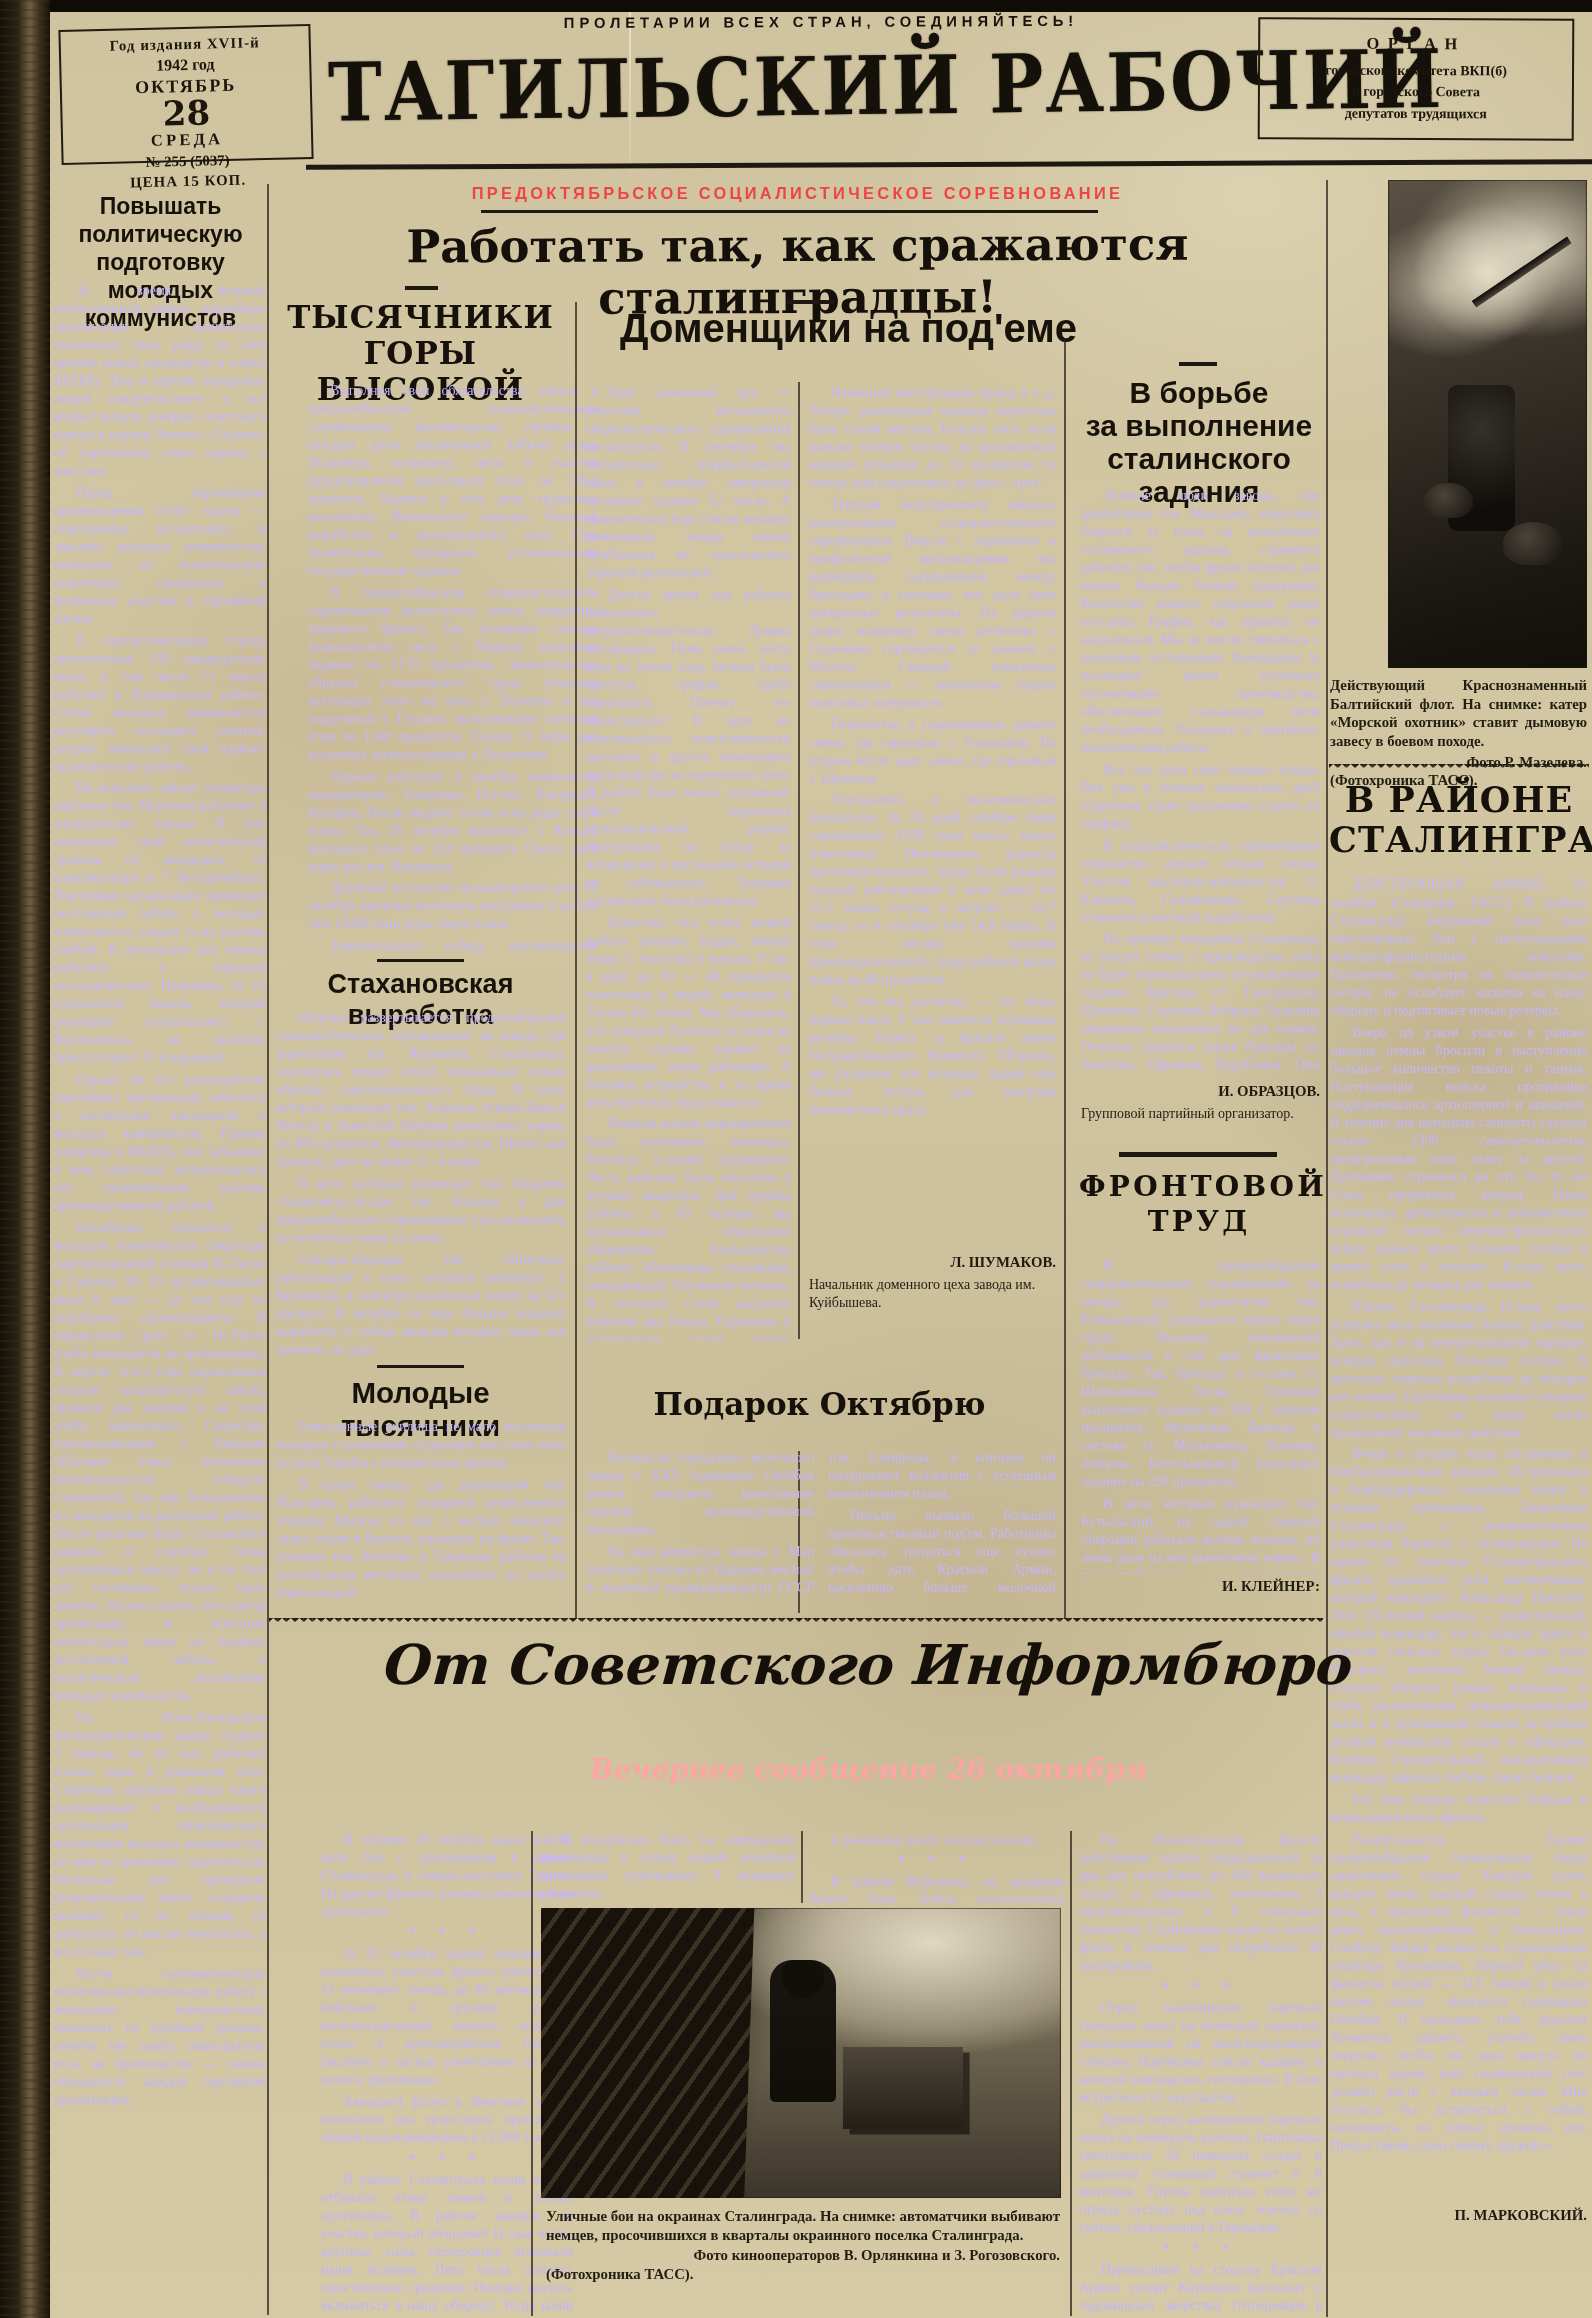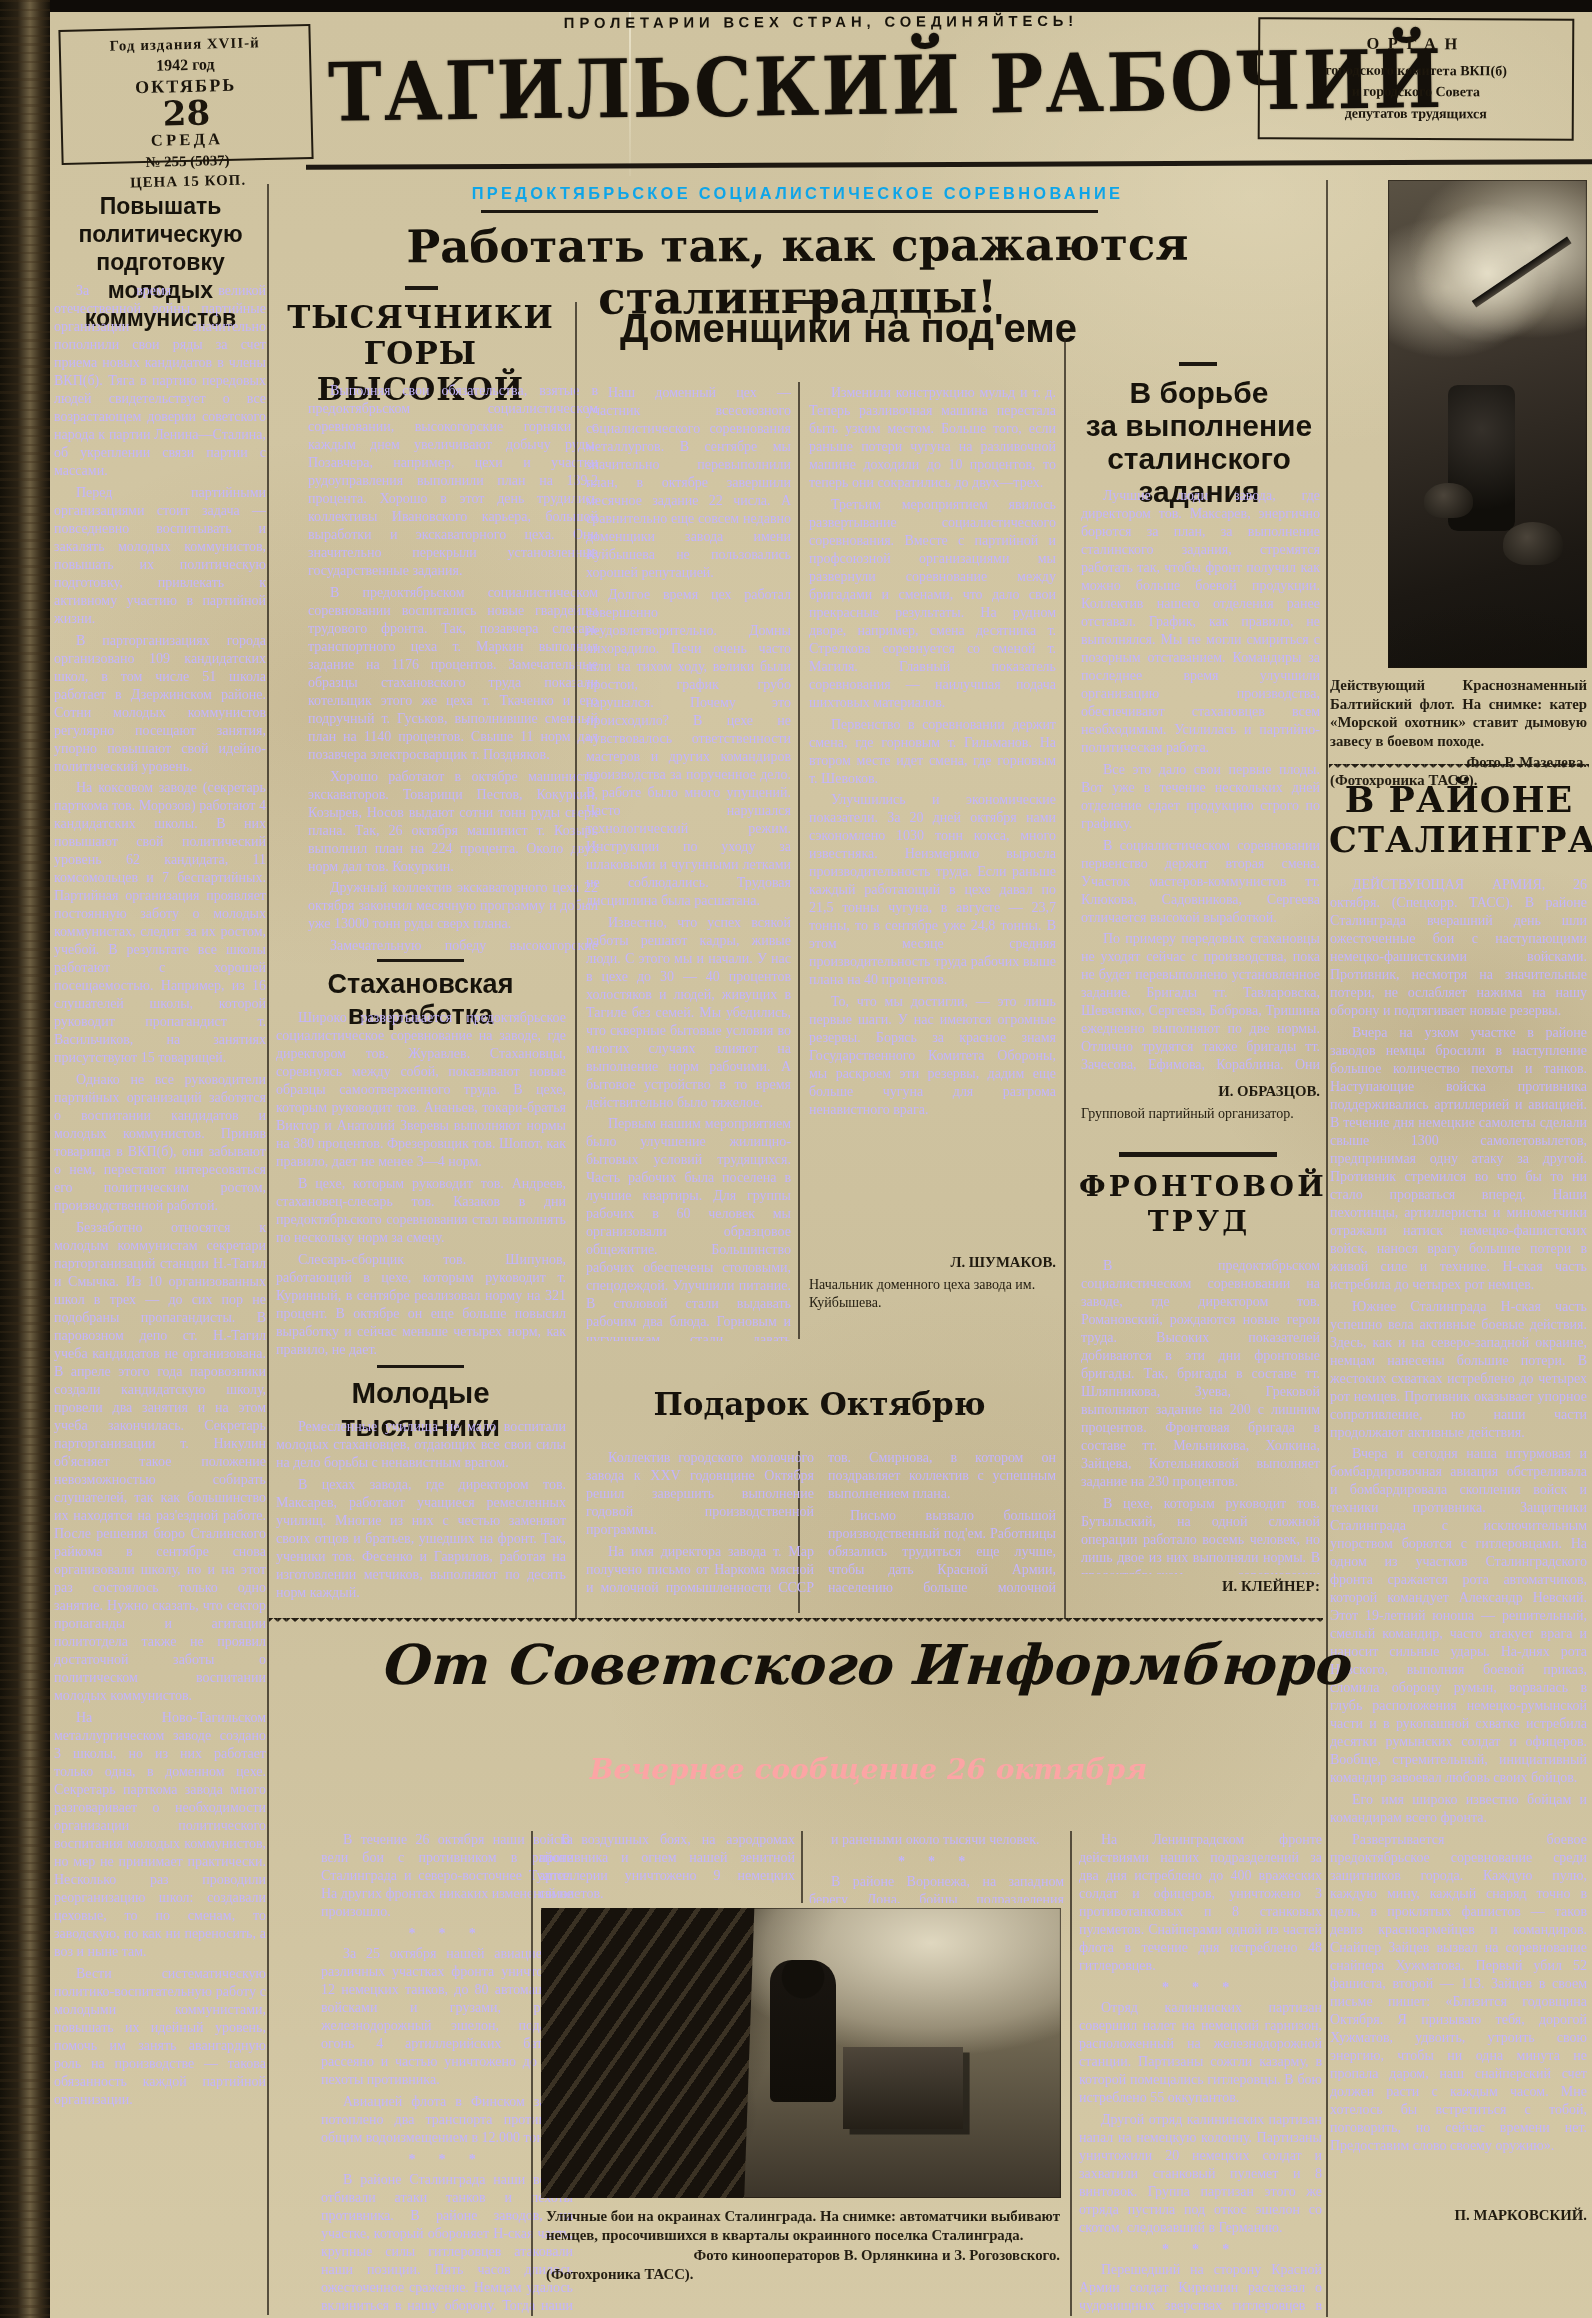--- a/index.html
+++ b/index.html
@@ -48,21 +48,21 @@
   #organbox{position:absolute;left:1258px;top:17.5px;width:316px;height:122px;
     border:2.2px solid #211b10;text-align:center;color:#1c160c;
     padding-top:14px;box-sizing:border-box;transform:rotate(.3deg);}
   #organbox .o1{font-weight:bold;font-size:16.4px;letter-spacing:8.7px;}
   #organbox .o2{font-weight:bold;font-size:14px;margin-top:8.7px;}
   #organbox .o3{font-weight:bold;font-size:14px;margin-top:5.5px;}
   #organbox .o4{font-weight:bold;font-size:14px;margin-top:5.5px;}
   
   #kicker{position:absolute;left:273px;top:184px;width:1049px;text-align:center;
     font-family:"Liberation Sans",sans-serif;font-weight:bold;font-size:16.4px;
-    letter-spacing:3.3px;color:#0ea5e9;}
+    letter-spacing:3.3px;color:#ef4444;}
   #main-headline{position:absolute;left:273px;top:220px;width:1049px;text-align:center;
     font-family:"DejaVu Serif",serif;font-weight:bold;font-size:45px;line-height:52px;
     color:#15110a;transform:rotate(-.2deg);}
   
   .body-txt{position:absolute;font-size:14px;line-height:18px;text-align:justify;
     color:#c4b5fd;overflow:hidden;}
   .body-txt p{margin:0 0 3.8px 0;text-indent:22px;}
   .body-txt p:first-child{text-indent:22px;}
   .body-txt p.stars{text-align:center;text-indent:0;font-weight:bold;letter-spacing:9.8px;margin:2.2px 0;}
   .headline-sans{position:absolute;font-family:"Liberation Sans",sans-serif;font-weight:bold;

